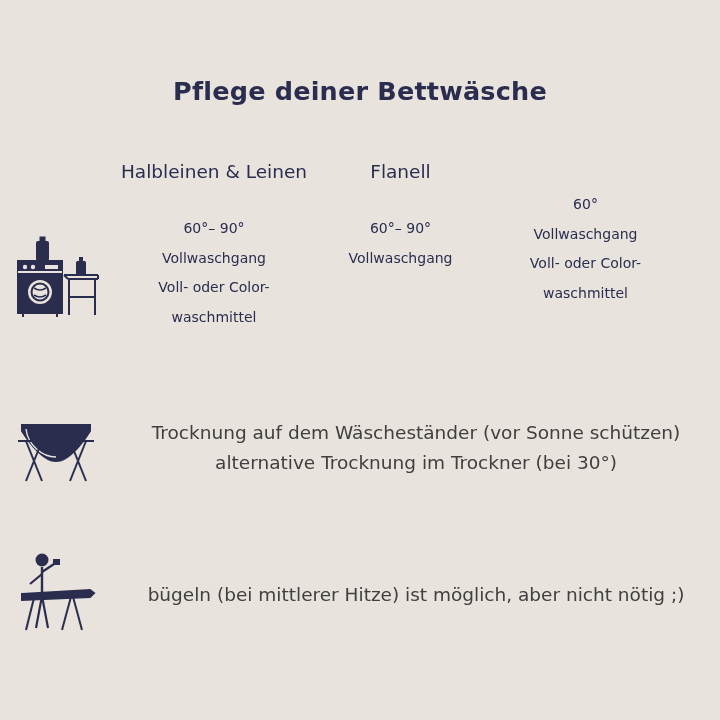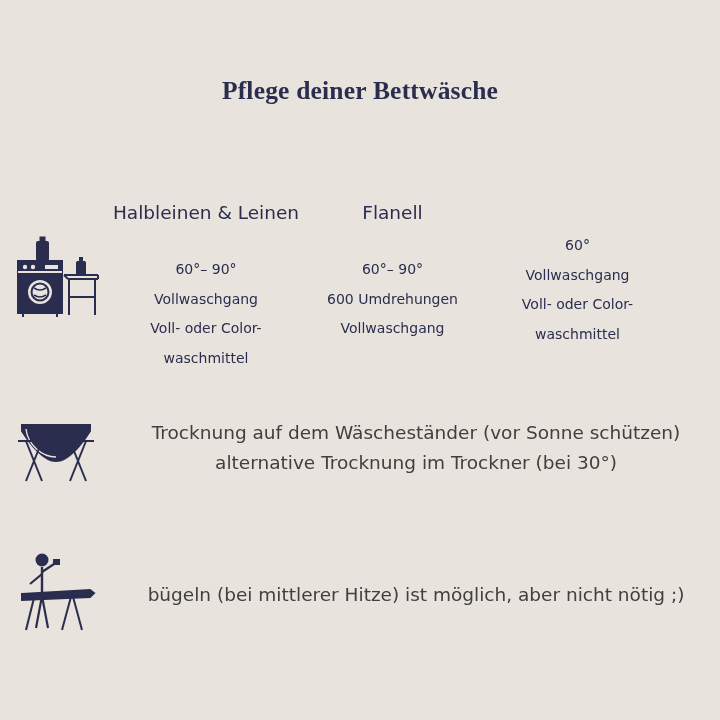--- a/index.html
+++ b/index.html
@@ -24,30 +24,28 @@
   .title {
     position: absolute;
     top: 76px;
     left: 0;
     width: 720px;
     text-align: center;
     font-size: 25.5px;
     font-weight: bold;
     letter-spacing: 0.2px;
     color: #2b2d4f;
-    font-family: Liberation Serif, serif;
   }
 
   
   .wash-section {
     position: absolute;
     top: 160px;
-    left: 0;
+    left: 8px;
     width: 584px;
-    margin-top: 41px;
   }
   .col-heads {
     display: flex;
     width: 720px;
   }
   .col {
     flex: 0 0 auto;
     text-align: center;
   }
   .col-spacer {
@@ -117,21 +115,20 @@
           <div>60°– 90°</div>
           <div>Vollwaschgang</div>
           <div>Voll- oder Color-</div>
           <div>waschmittel</div>
         </div>
       </div>
       <div class="col col-b">
         <div class="col-head">Flanell</div>
         <div class="col-body">
           <div>60°– 90°</div>
-          <div>600 Umdrehungen</div>
           <div>Vollwaschgang</div>
         </div>
       </div>
       <div class="col col-c">
         <div class="col-body">
           <div>60°</div>
           <div>Vollwaschgang</div>
           <div>Voll- oder Color-</div>
           <div>waschmittel</div>
         </div>

